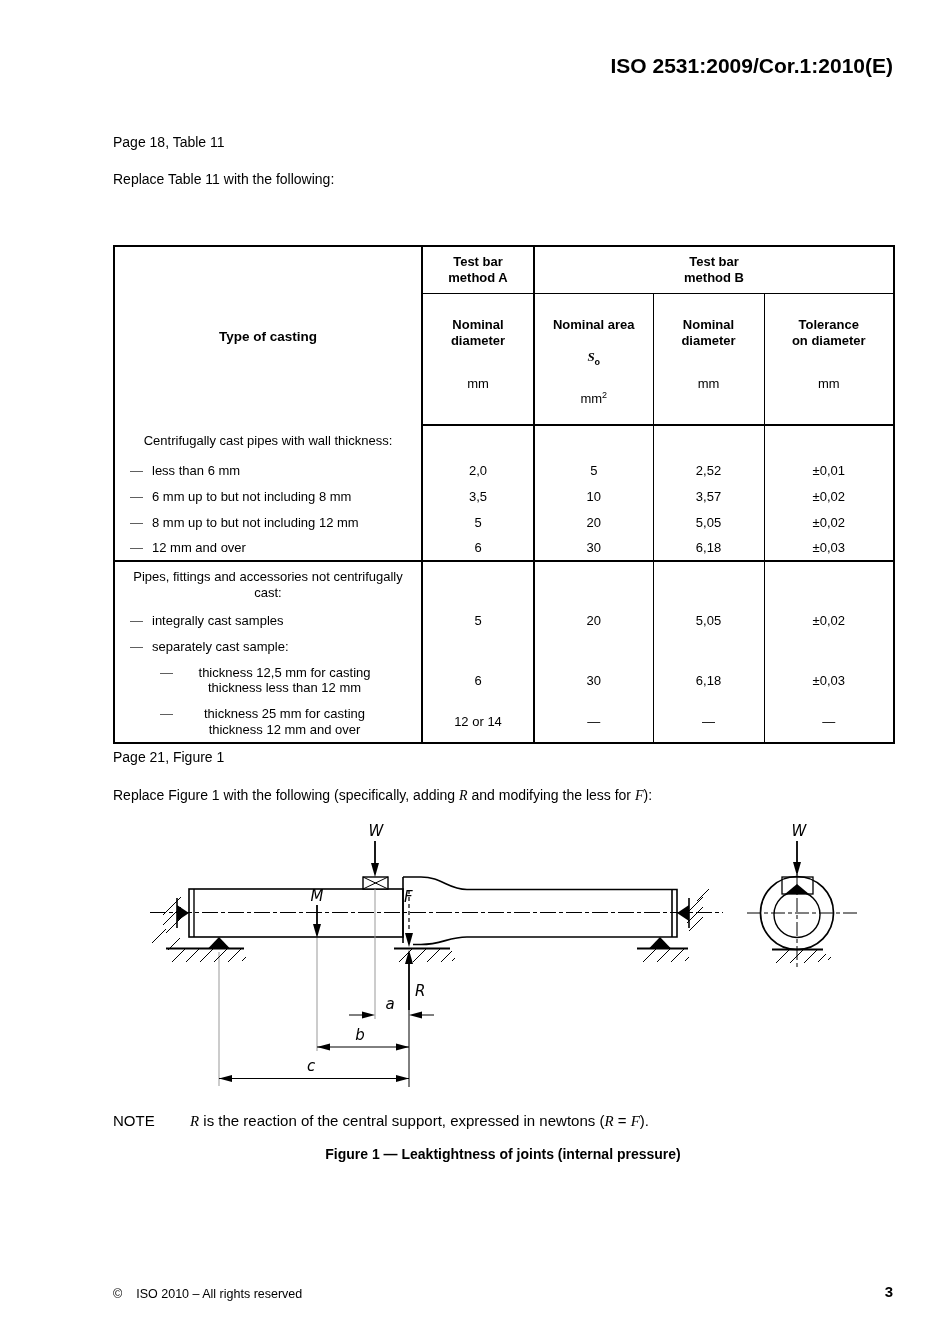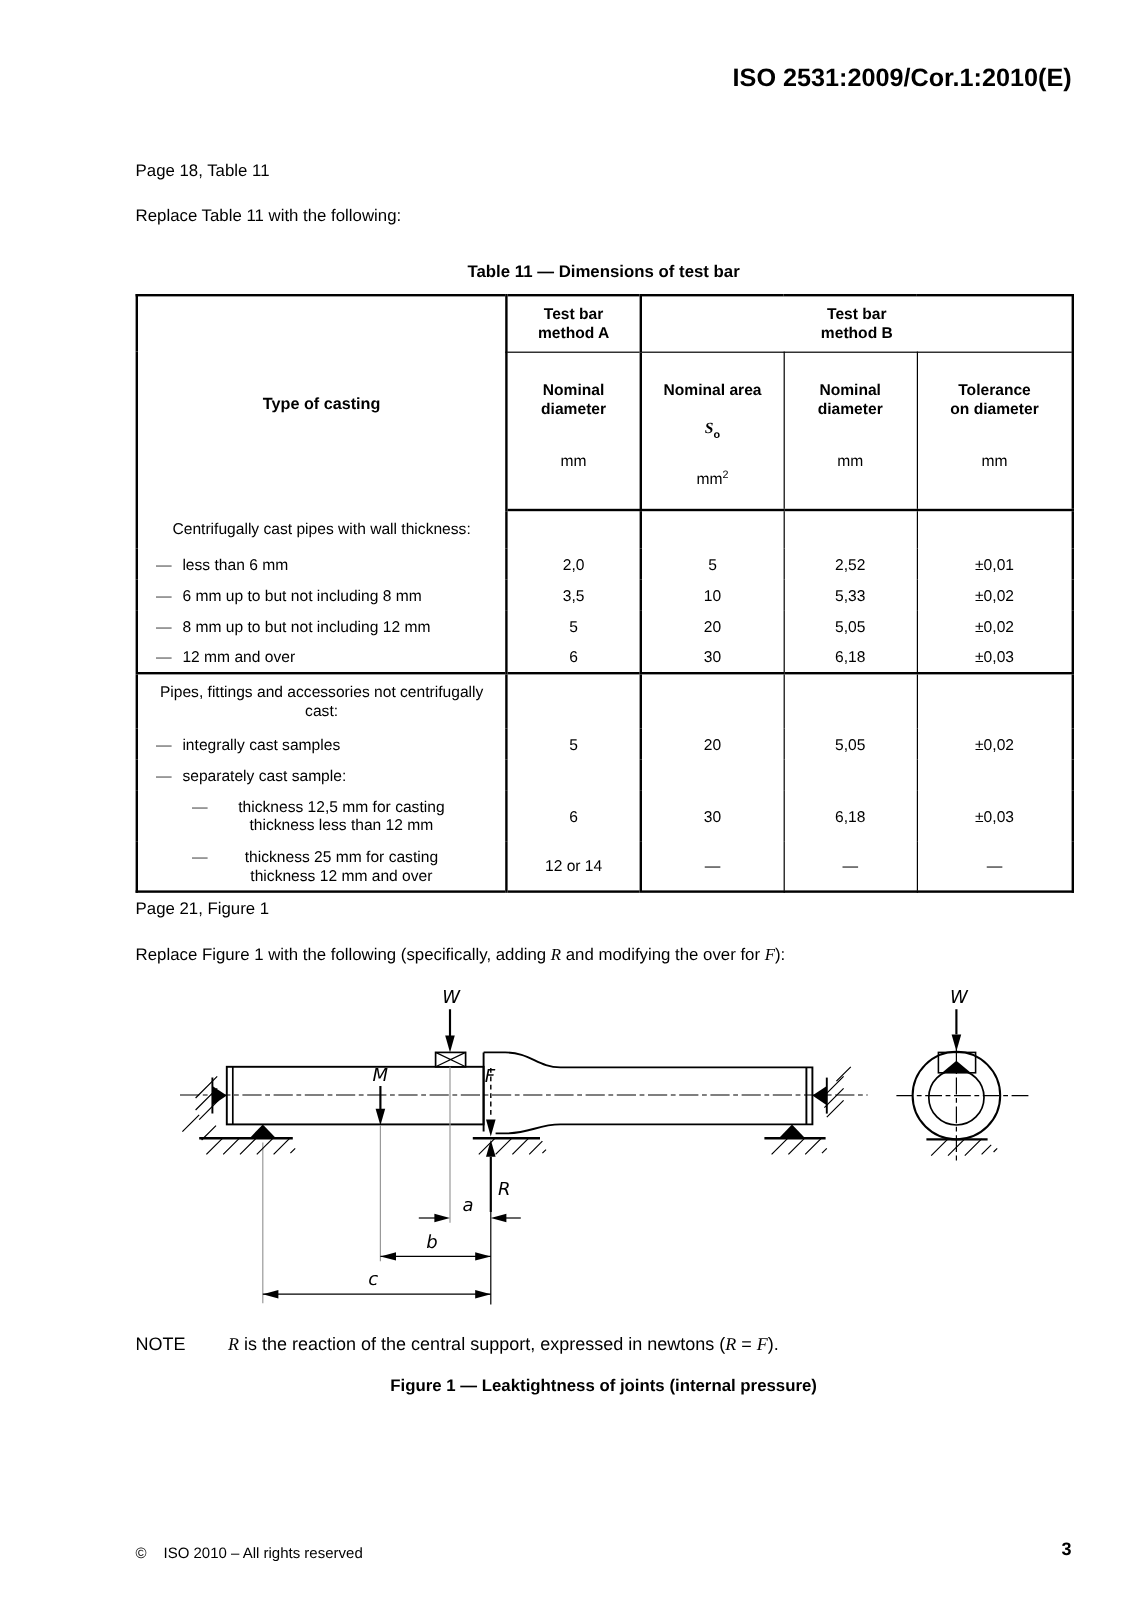--- a/index.html
+++ b/index.html
@@ -52,21 +52,20 @@
 </style>
 </head>
 <body>
 
 <div class="page">
 
   <div class="doc-ref">ISO 2531:2009/Cor.1:2010(E)</div>
 
   <div class="page-ref ref1">Page 18, Table 11</div>
   <div class="instr ins1">Replace Table 11 with the following:</div>
-  <div class="tbl-title">Table 11 — Dimensions of test bar</div>
 
   <table class="dims">
     <colgroup>
       <col style="width:308px">
         <col style="width:112px">
         <col style="width:119px">
         <col style="width:111px">
         <col style="width:130px">
     </colgroup>
     <thead>
@@ -122,21 +121,21 @@
       </tr>
       <tr class="rh26">
         <td class="lab bR2">
             <div class="lv1">
               <span class="dash">—</span>
               <span>6 mm up to but not including 8 mm</span>
             </div>
           </td>
         <td class="bR2">3,5</td>
         <td class="bR1">10</td>
-        <td class="bR1">5,33</td>
+        <td class="bR1">3,57</td>
         <td>±0,02</td>
       </tr>
       <tr class="rh26">
         <td class="lab bR2">
             <div class="lv1">
               <span class="dash">—</span>
               <span>8 mm up to but not including 12 mm</span>
             </div>
           </td>
         <td class="bR2">5</td>
@@ -208,21 +207,21 @@
           </td>
         <td class="bR2">12 or 14</td>
         <td class="bR1">—</td>
         <td class="bR1">—</td>
         <td>—</td>
       </tr>
     </tbody>
   </table>
 
   <div class="page-ref ref2">Page 21, Figure 1</div>
-  <div class="instr ins2"><span>Replace Figure 1 with the following (specifically, adding </span><span class="ser-i">R</span><span> and modifying the over for </span><span class="ser-i">F</span><span>):</span></div>
+  <div class="instr ins2"><span>Replace Figure 1 with the following (specifically, adding </span><span class="ser-i">R</span><span> and modifying the less for </span><span class="ser-i">F</span><span>):</span></div>
 
   <div class="fig-wrap">
     <svg width="780" height="276" viewBox="113 818 780 276" xmlns="http://www.w3.org/2000/svg">
 
       <path d="M150,912.5 H723" stroke="#000" stroke-width="1" fill="none" stroke-dasharray="16 3 4 3"></path>
 
       <rect x="189" y="889" width="214" height="48" fill="none" stroke="#000" stroke-width="1.6"></rect>
       <path d="M194,889 V937" stroke="#000" stroke-width="1.4"></path>
 
       <path d="M403,877 V943 M403,877 H421 C442,877 448,889.5 467,889.5 H677 V937 H467 C448,937 442,944.5 421,944.5 H413 M672,889.5 V937" fill="none" stroke="#000" stroke-width="1.6"></path>

